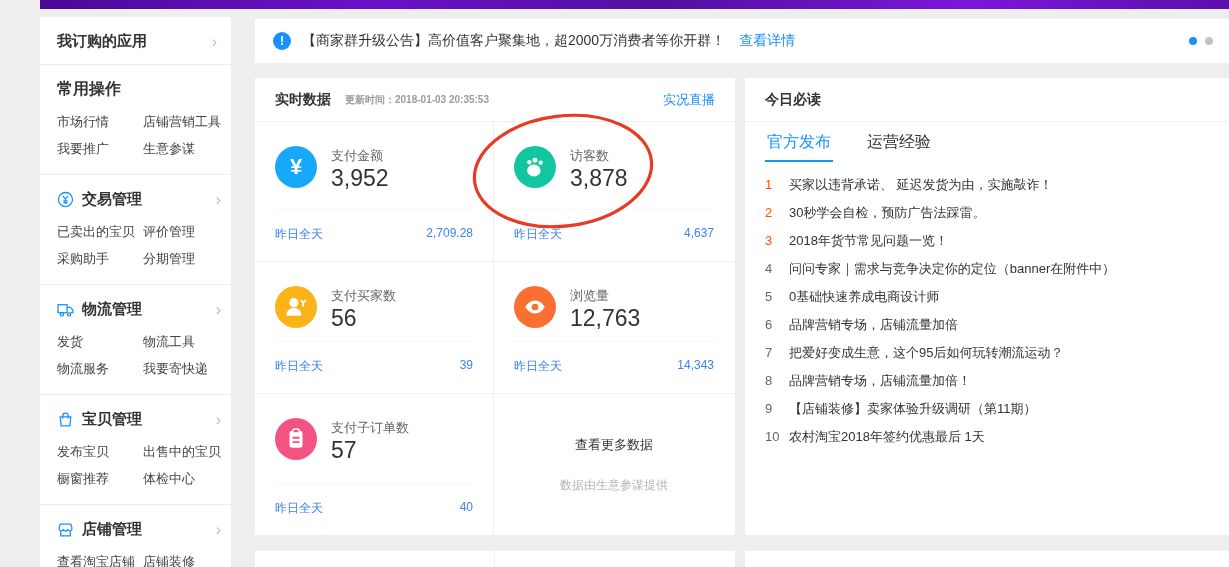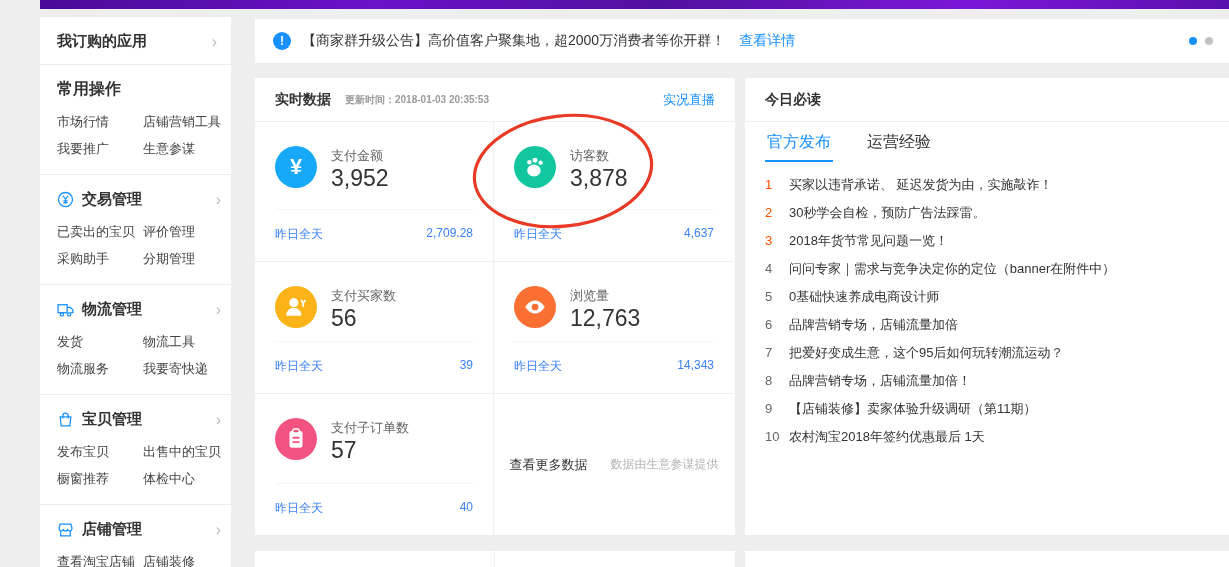--- a/index.html
+++ b/index.html
@@ -54,21 +54,21 @@
   .mc-blue{background:#18a8fa;}
   .mc-green{background:#12c6a0;}
   .mc-yellow{background:#fcb317;}
   .mc-orange{background:#fa6f32;}
   .mc-pink{background:#f35381;}
   .yuan-glyph{font-size:22px;font-weight:bold;line-height:1;}
   .mlabel{position:absolute;left:76px;top:25px;font-size:13px;color:#666;}
   .mvalue{position:absolute;left:76px;top:43px;font-size:23px;color:#333;}
   .cfoot{position:absolute;left:20px;right:20px;bottom:0;height:52px;border-top:1px solid #f5f5f5;
     display:flex;justify-content:space-between;padding-top:16px;box-sizing:border-box;font-size:12px;color:#3b82f6;}
-  .more-cell{display:flex;flex-direction:row;align-items:center;justify-content:center;gap:23px;}
+  .more-cell{display:flex;flex-direction:column;align-items:center;justify-content:center;gap:23px;}
   .more-link{font-size:13px;color:#333;cursor:pointer;text-decoration:none;}
   .source{font-size:12px;color:#b5b5b5;}
   
   .tabs{display:flex;padding:0 20px;height:38px;margin-top:2px;}
   .tab{display:flex;align-items:center;font-size:16px;color:#333;margin-right:32px;
     border-bottom:2px solid transparent;padding:0 2px;cursor:pointer;}
   .tab.active{color:#1890ff;border-bottom-color:#1890ff;}
   .news{padding:9px 20px 0;}
   .nrow{display:flex;line-height:28px;font-size:13px;color:#333;cursor:pointer;}
   .nnum{flex:0 0 24px;color:#666;}

